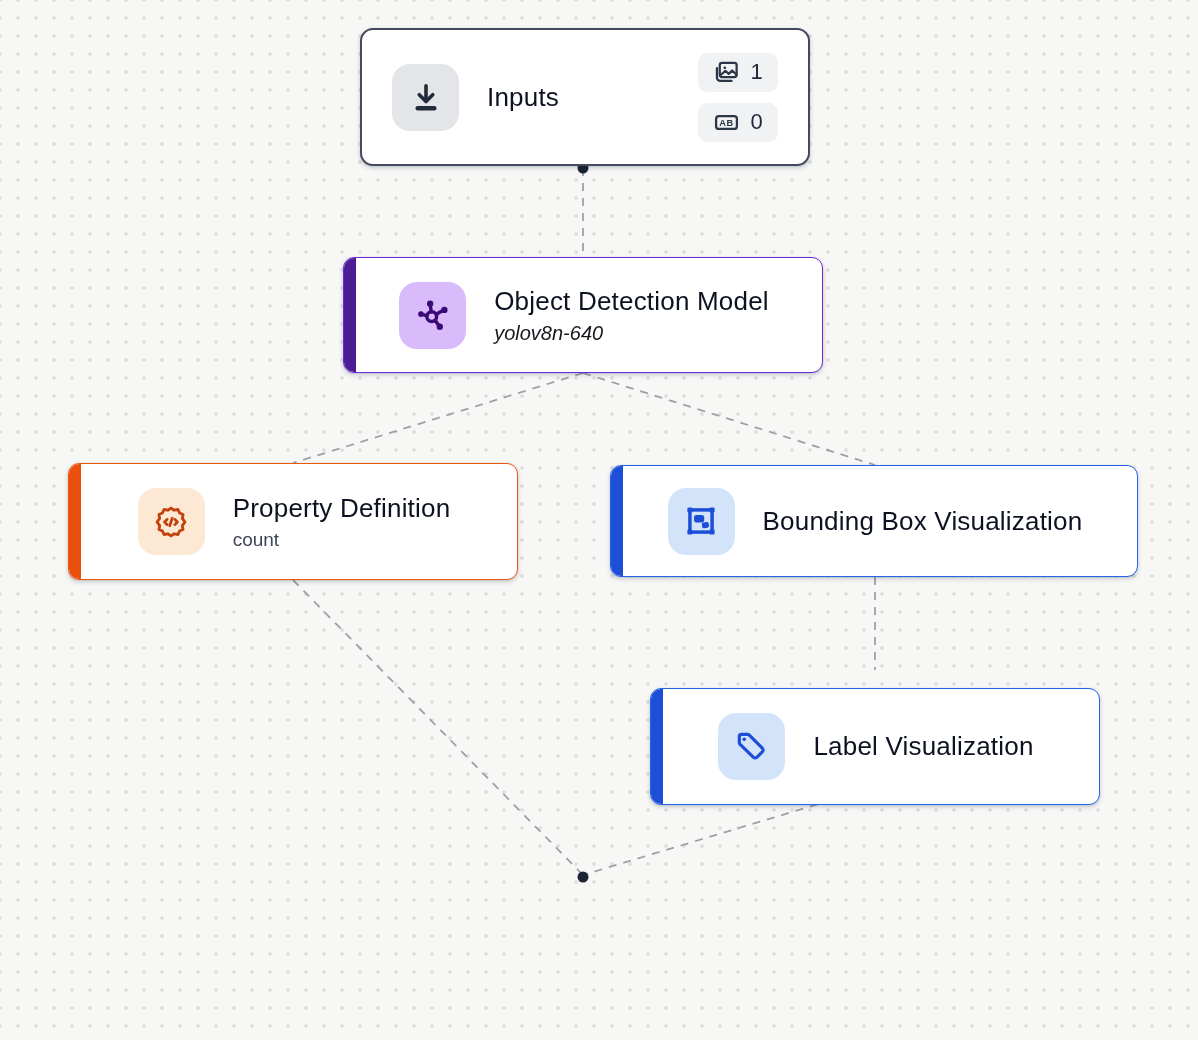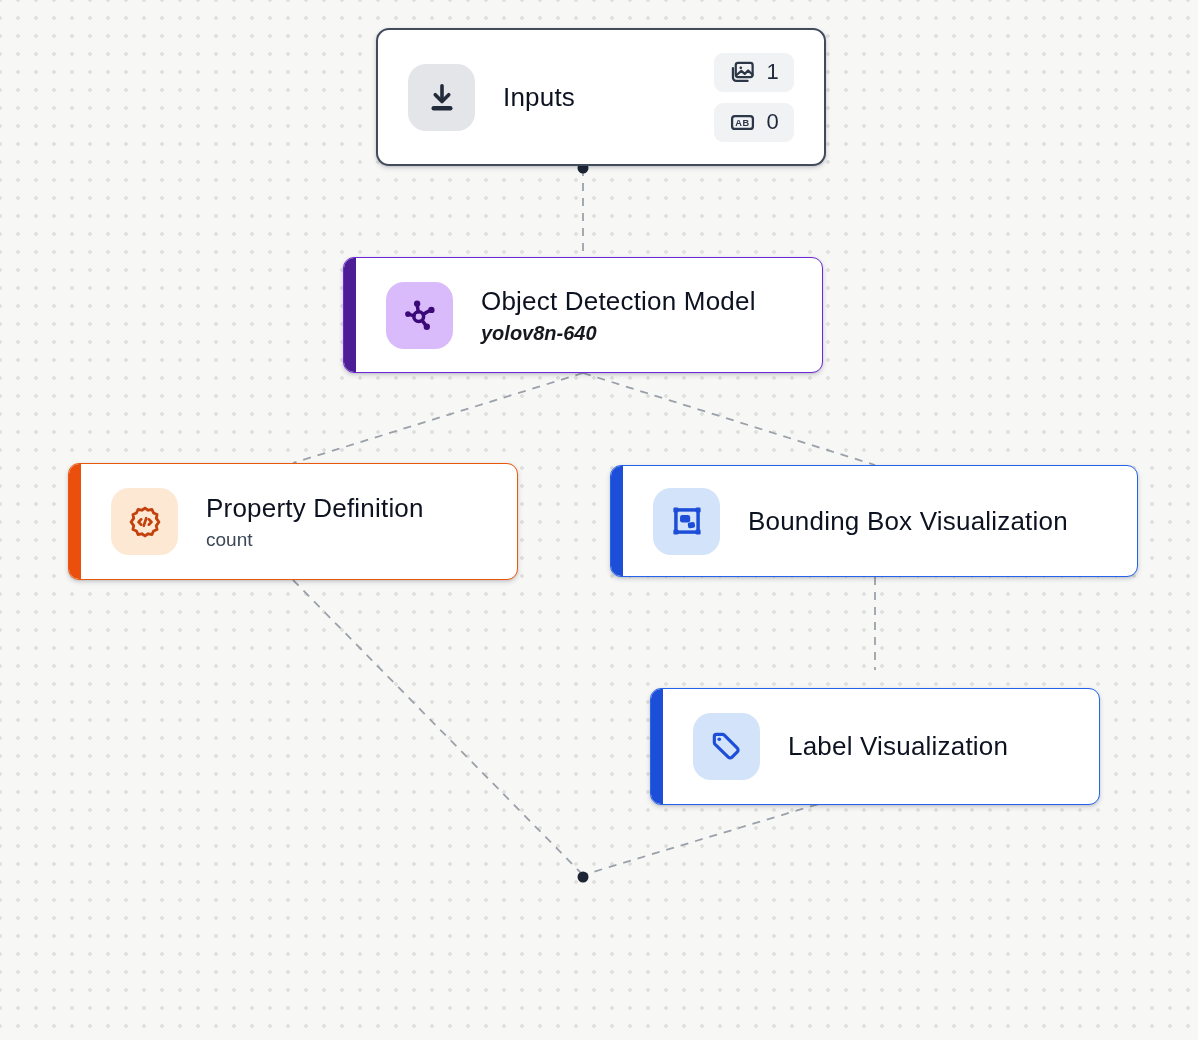--- a/index.html
+++ b/index.html
@@ -17,43 +17,43 @@
   .edge-layer { position:absolute; inset:0; width:1198px; height:1040px; }
   .edge { stroke:#9aa1a9; stroke-width:1.8; stroke-dasharray:8 7; fill:none; }
   .conn-dot { fill:#1d2433; }
 
   .node {
     position:absolute; background:#ffffff; border-radius:11px;
     display:flex; align-items:center;
     box-shadow:0 2px 5px rgba(15,23,42,.18), 0 1px 2px rgba(15,23,42,.08);
     cursor:pointer;
   }
-  .node-io { border:2px solid #414b5c; border-radius:13px; padding:0 30px;margin-left:16px; }
-  .node-accent { border:1.6px solid; padding:0 40px 0 42px; overflow:hidden; }
+  .node-io { border:2px solid #414b5c; border-radius:13px; padding:0 30px; }
+  .node-accent { border:1.6px solid; padding:0 40px 0 42px; overflow:hidden;justify-content:center; }
   .node-accent::before {
     content:""; position:absolute; left:0; top:0; bottom:0; width:12px;
     background:var(--bar);
   }
   .node-model    { border-color:#6d28d9; --bar:#4c1d95; }
   .node-property { border-color:#ea580c; --bar:#ea4f0d; }
   .node-viz      { border-color:#2563eb; --bar:#1d4ed8; }
 
   .icon-sq {
     flex:0 0 auto; width:67px; height:67px; border-radius:18px;
     display:flex; align-items:center; justify-content:center;
   }
   .icon-gray   { background:#e4e5e9; }
   .icon-purple { background:#d9bbfb; }
   .icon-peach  { background:#fde9d3; }
   .icon-blue   { background:#d3e3fa; }
 
   .text-col { display:flex; flex-direction:column; gap:5px; margin-left:28px; min-width:0; }
   .node-title { font-size:26px; font-weight:500; color:#0c1220; letter-spacing:.2px; white-space:nowrap; }
   .node-subtitle { font-size:19px; color:#3c4757; }
-  .subtitle-italic { font-style:italic; color:#16181d; font-size:20px;font-weight:bold; }
+  .subtitle-italic { font-style:italic; color:#16181d; font-size:20px; }
 
   .badge-col { margin-left:auto; display:flex; flex-direction:column; gap:11px; align-items:stretch; }
   .badge {
     background:#f1f2f4; border-radius:9px; height:39px; min-width:80px;
     display:flex; align-items:center; justify-content:center; gap:10px; padding:0 12px;
   }
   .badge-num { font-size:22px; color:#1e293b; }
   .badge-single {
     margin-left:auto; background:#f1f2f4; border-radius:10px; width:46px; height:44px;
     display:flex; align-items:center; justify-content:center;

